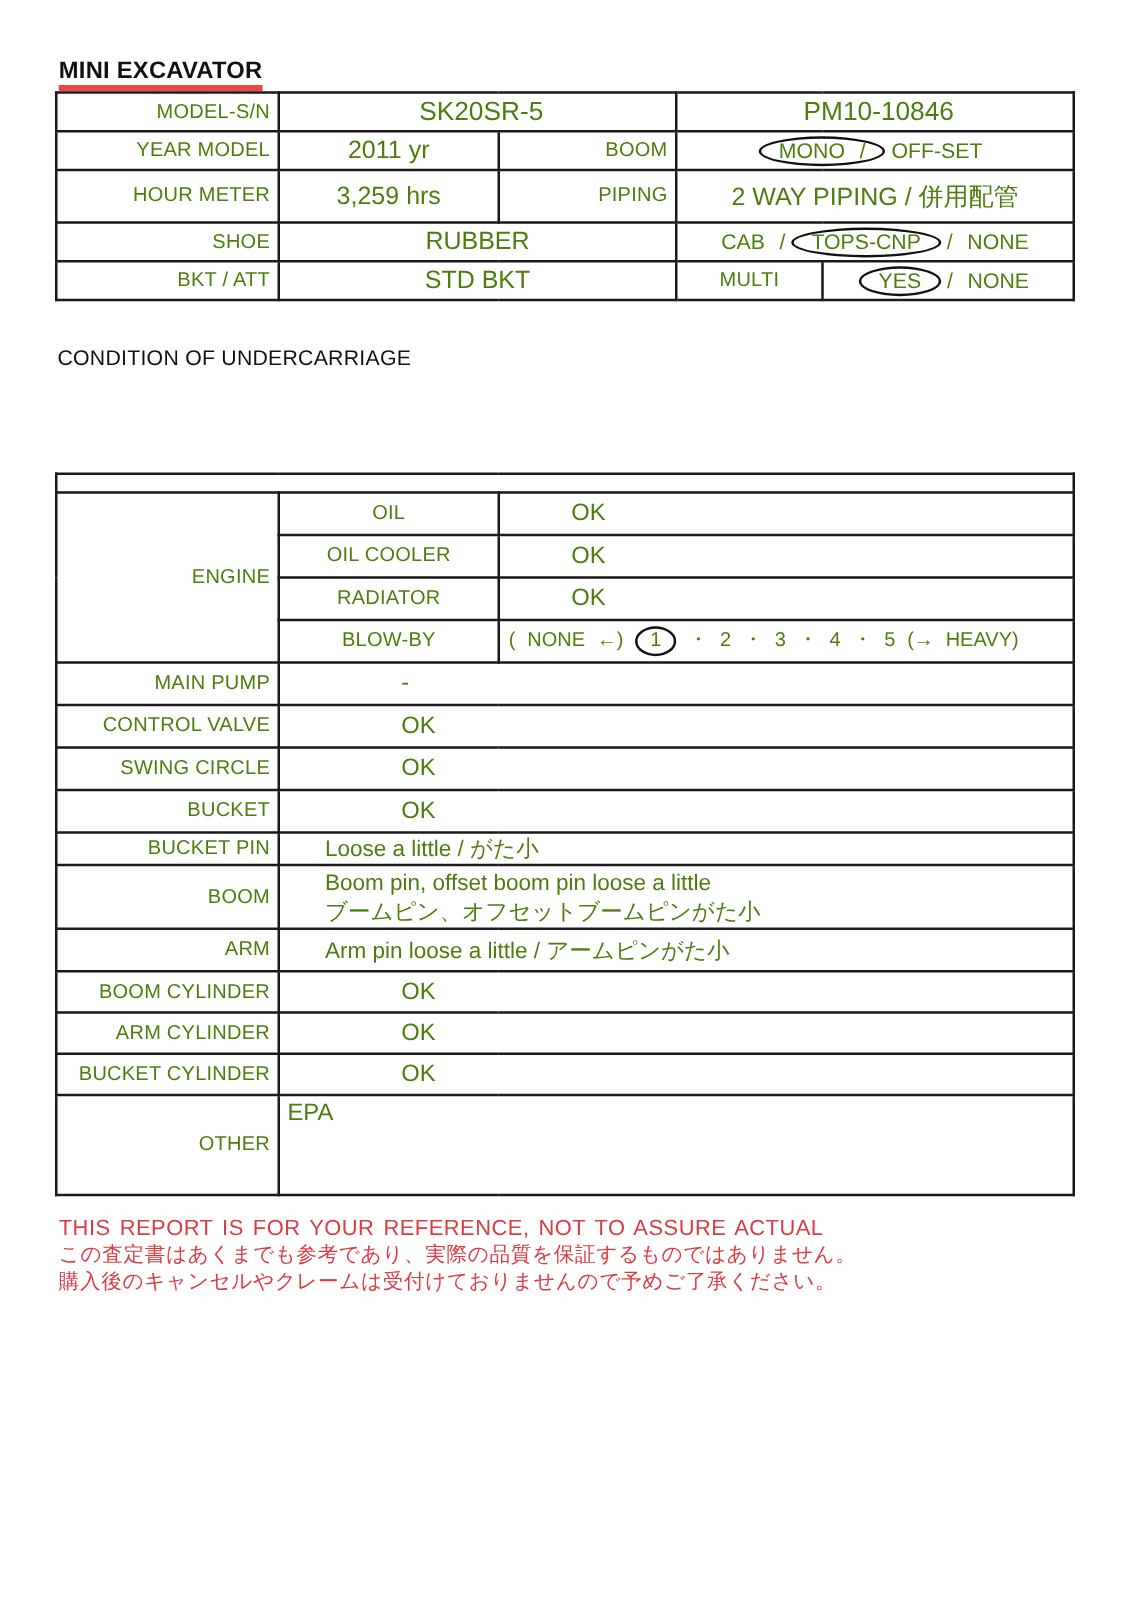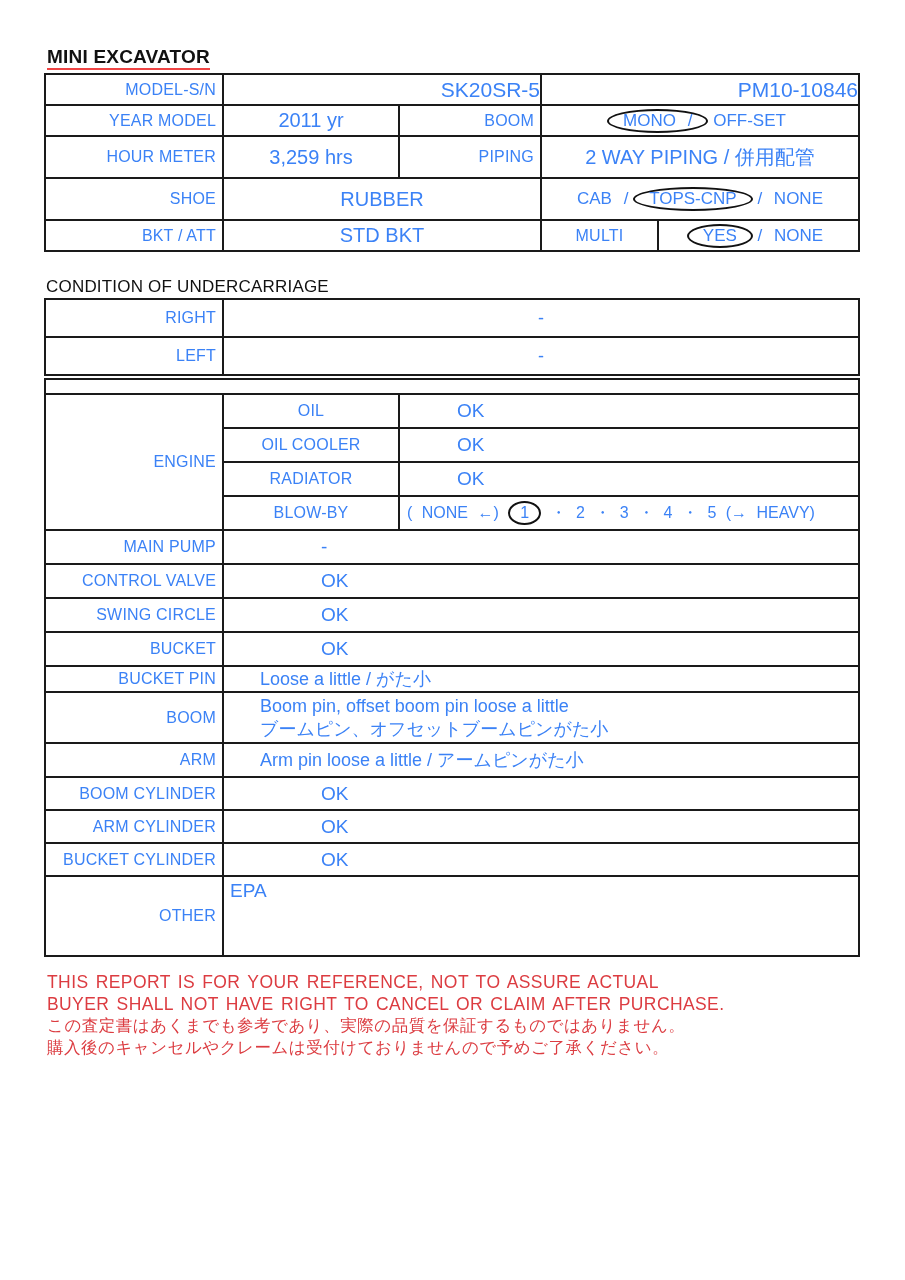--- a/index.html
+++ b/index.html
@@ -2,30 +2,30 @@
 <html><head>
 <meta charset="utf-8">
 <style>
   html,body{margin:0;padding:0;background:#fff;}
   .page{
     position:relative;width:905px;height:1280px;background:#ffffff;
     font-family:"Liberation Sans","DejaVu Sans",sans-serif;color:#111;overflow:hidden;
   }
   .title{
     position:absolute;left:47px;top:46px;font-size:19px;font-weight:bold;
-    letter-spacing:.2px;border-bottom:2px solid #ef4444;padding-bottom:1px;line-height:21px;
+    letter-spacing:.2px;border-bottom:6px solid #ef4444;padding-bottom:1px;line-height:21px;
   }
   .heading{
     position:absolute;left:46px;top:277px;font-size:17px;letter-spacing:.2px;line-height:19px;
   }
   table{border-collapse:collapse;position:absolute;left:44px;table-layout:fixed;background:#fff;}
-  td{border:2px solid #1a1a1a;padding:0;font-size:16px;color:#3b82f6;white-space:nowrap;overflow:visible;}
+  td{border:2px solid #1a1a1a;padding:0;font-size:16px;color:#4d7c0f;white-space:nowrap;overflow:visible;}
   .lbl{text-align:right;padding-right:6px;letter-spacing:.2px;}
   .sub{text-align:center;letter-spacing:.2px;}
-  .serial{font-size:21px;text-align:right;padding-left:6px;}
+  .serial{font-size:21px;text-align:center;padding-left:6px;}
   .big-val{font-size:20px;text-align:center;}
   .opts{font-size:17px;text-align:center;word-spacing:7px;}
   .dash{font-size:18px;text-align:center;}
   .v-ok{font-size:19px;padding-left:97px;}
   .v-ok-e{font-size:19px;padding-left:57px;}
   .v-desc{font-size:18px;padding-left:36px;}
   .v-desc2{font-size:18px;padding-left:36px;white-space:normal;line-height:23px;}
   .v-blow{font-size:16px;padding-left:7px;word-spacing:5px;}
   .v-top{font-size:19px;vertical-align:top;padding:3px 0 0 6px;}
   .thin td{height:13px;}
@@ -68,21 +68,21 @@
         <span class="circ">MONO /</span>
         <span>OFF-SET</span>
       </td>
     </tr>
     <tr style="height:42px">
       <td class="lbl">HOUR METER</td>
       <td class="big-val">3,259 hrs</td>
       <td class="lbl">PIPING</td>
       <td colspan="2" class="big-val">2 WAY PIPING / 併用配管</td>
     </tr>
-    <tr style="height:42px">
+    <tr style="height:31px">
       <td class="lbl">SHOE</td>
       <td colspan="2" class="big-val">RUBBER</td>
       <td colspan="2" class="opts">
         <span>CAB /</span>
         <span class="circ">TOPS-CNP</span>
         <span>/ NONE</span>
       </td>
     </tr>
     <tr style="height:31px">
       <td class="lbl">BKT / ATT</td>
@@ -91,36 +91,20 @@
       <td class="opts">
         <span class="circ">YES</span>
         <span>/ NONE</span>
       </td>
     </tr>
   </tbody>
     </table>
 
   <div class="heading">CONDITION OF UNDERCARRIAGE</div>
 
-  <table style="top:298px;width:814px;">
-    <colgroup>
-        <col style="width:178px">
-        <col style="width:636px">
-      </colgroup>
-    <tbody>
-        <tr style="height:38px">
-      <td class="lbl">RIGHT</td>
-      <td class="dash">-</td>
-    </tr>
-    <tr style="height:38px">
-      <td class="lbl">LEFT</td>
-      <td class="dash">-</td>
-    </tr>
-  </tbody>
-    </table>
 
   <table style="top:378px;width:814px;">
     <colgroup>
         <col style="width:178px">
         <col style="width:176px">
         <col style="width:460px">
       </colgroup>
     <tbody>
         <tr class="thin">
       <td colspan="3"></td>
@@ -191,18 +175,17 @@
     </tr>
     <tr style="height:80px">
       <td class="lbl">OTHER</td>
       <td colspan="2" class="v-top">EPA</td>
     </tr>
   </tbody>
     </table>
 
   <div class="disclaimer" style="color:#dc3c41;">
     <div class="en">THIS REPORT IS FOR YOUR REFERENCE, NOT TO ASSURE ACTUAL</div>
-    <div class="en">BUYER SHALL NOT HAVE RIGHT TO CANCEL OR CLAIM AFTER PURCHASE.</div>
     <div class="jp">この査定書はあくまでも参考であり、実際の品質を保証するものではありません。</div>
     <div class="jp">購入後のキャンセルやクレームは受付けておりませんので予めご了承ください。</div>
   </div>
 
 </div>
 
 </body></html>

